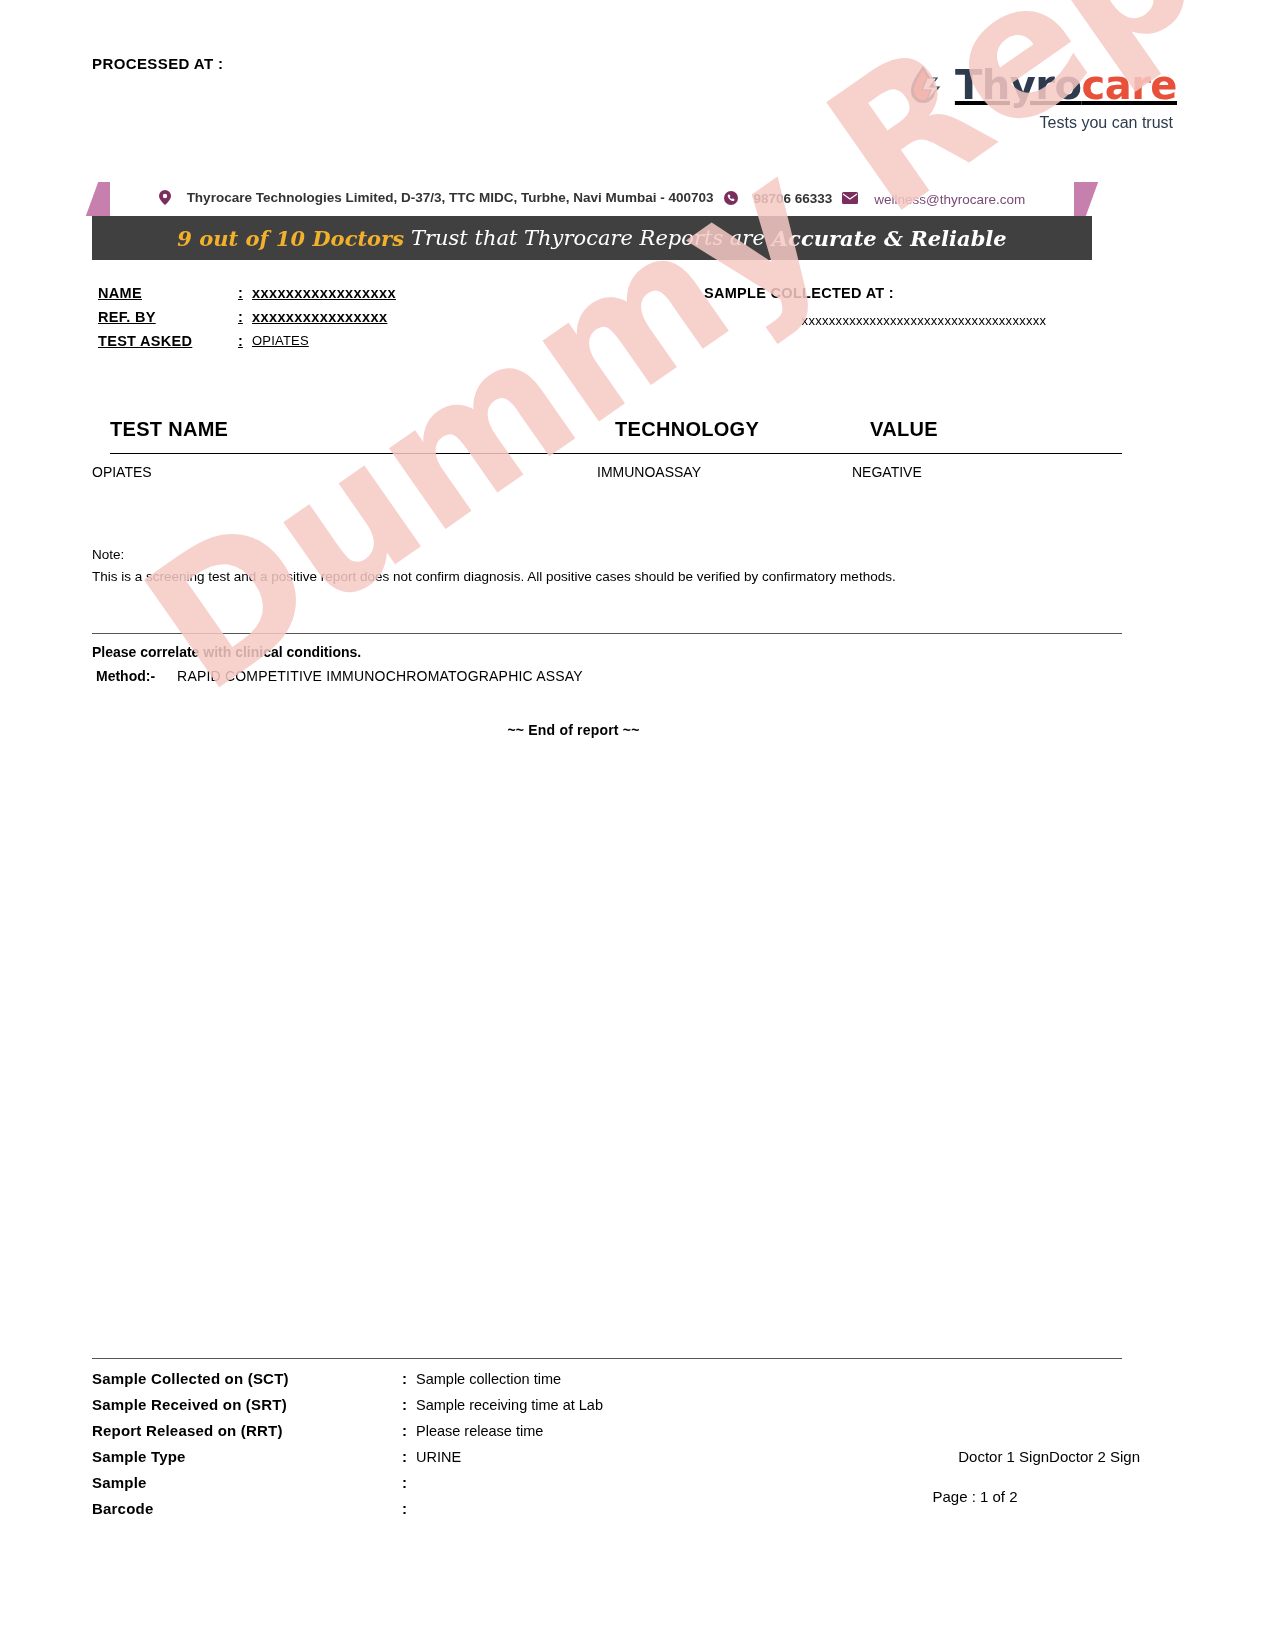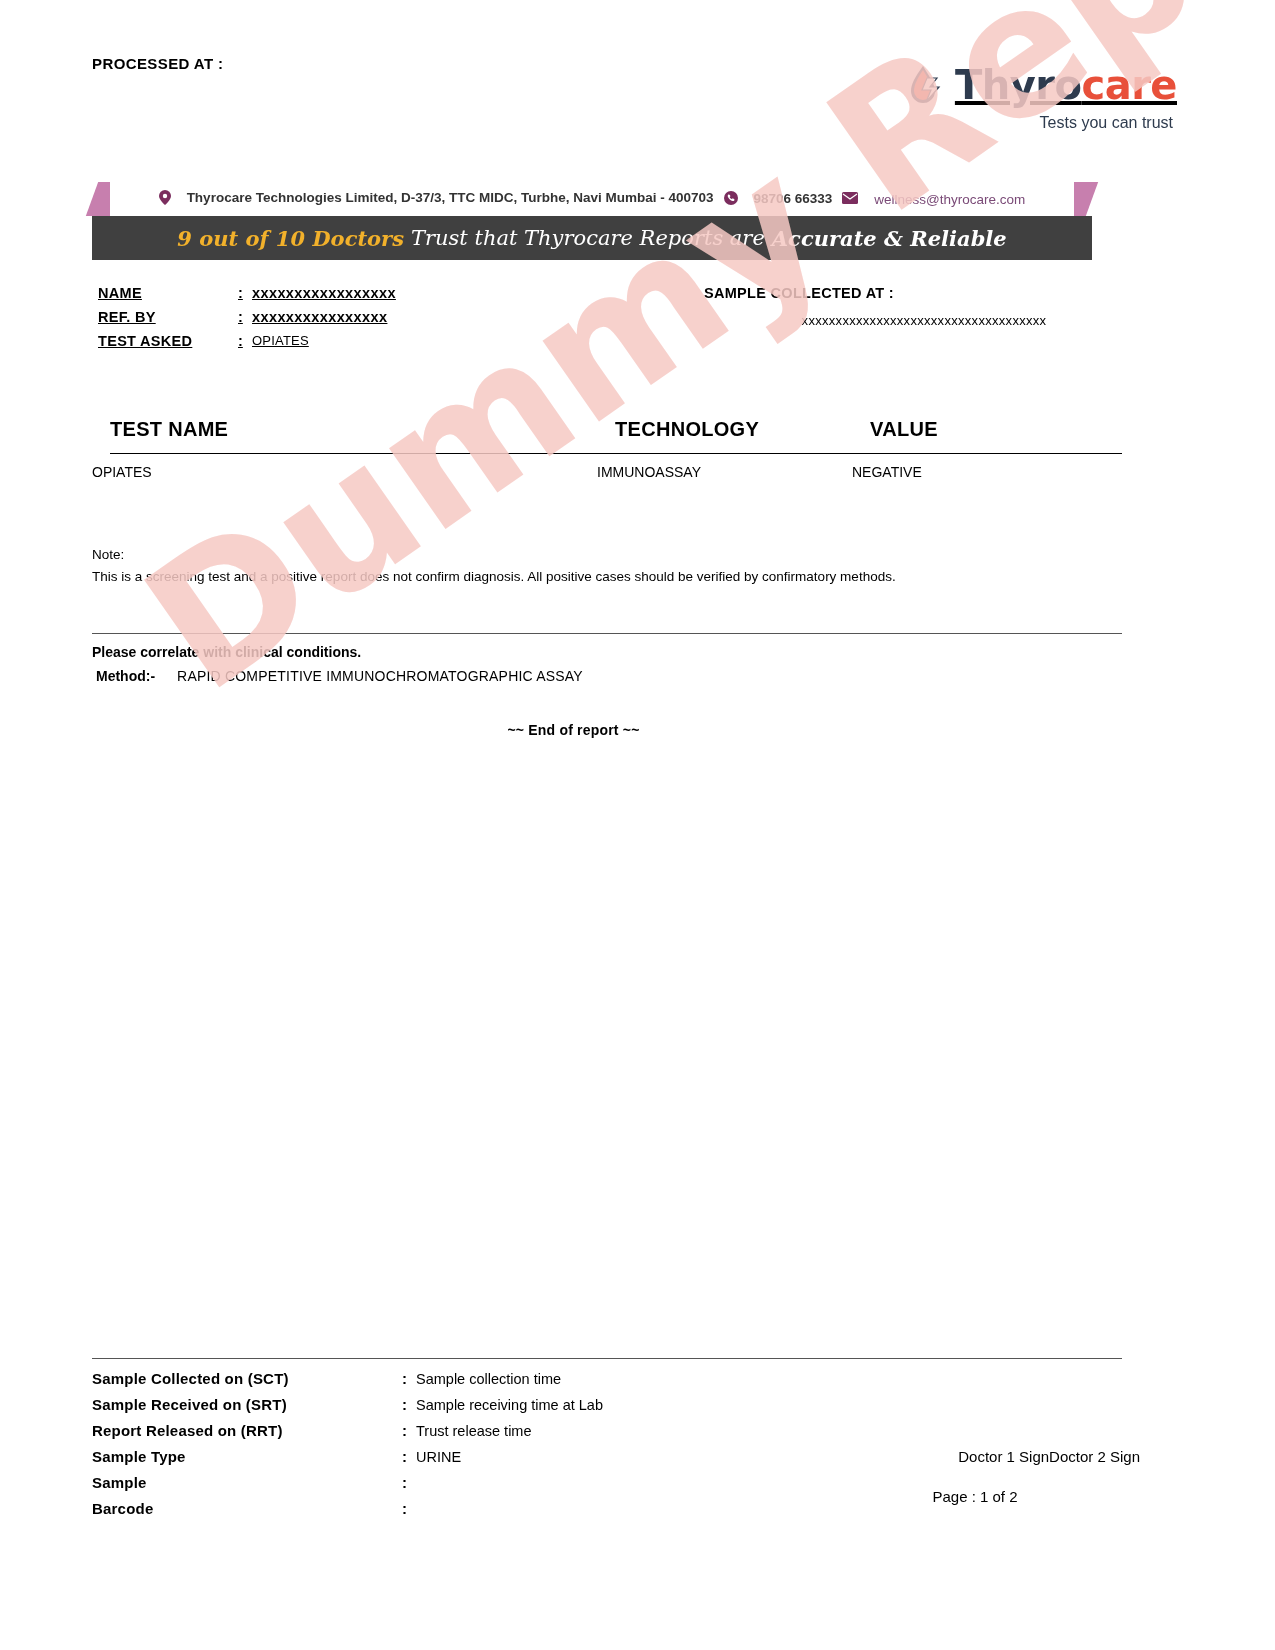--- a/index.html
+++ b/index.html
@@ -415,21 +415,21 @@
       <span class="f-value">Sample collection time</span>
     </div>
     <div class="f-row">
       <span class="f-label">Sample Received on (SRT)</span>
       <span class="f-colon">:</span>
       <span class="f-value">Sample receiving time at Lab</span>
     </div>
     <div class="f-row">
       <span class="f-label">Report  Released on (RRT)</span>
       <span class="f-colon">:</span>
-      <span class="f-value">Trust release time</span>
+      <span class="f-value">Please release time</span>
     </div>
     <div class="f-row">
       <span class="f-label">Sample Type</span>
       <span class="f-colon">:</span>
       <span class="f-value">URINE</span>
     </div>
     <div class="f-row">
       <span class="f-label">Sample</span>
       <span class="f-colon">:</span>
       <span class="f-value"></span>

